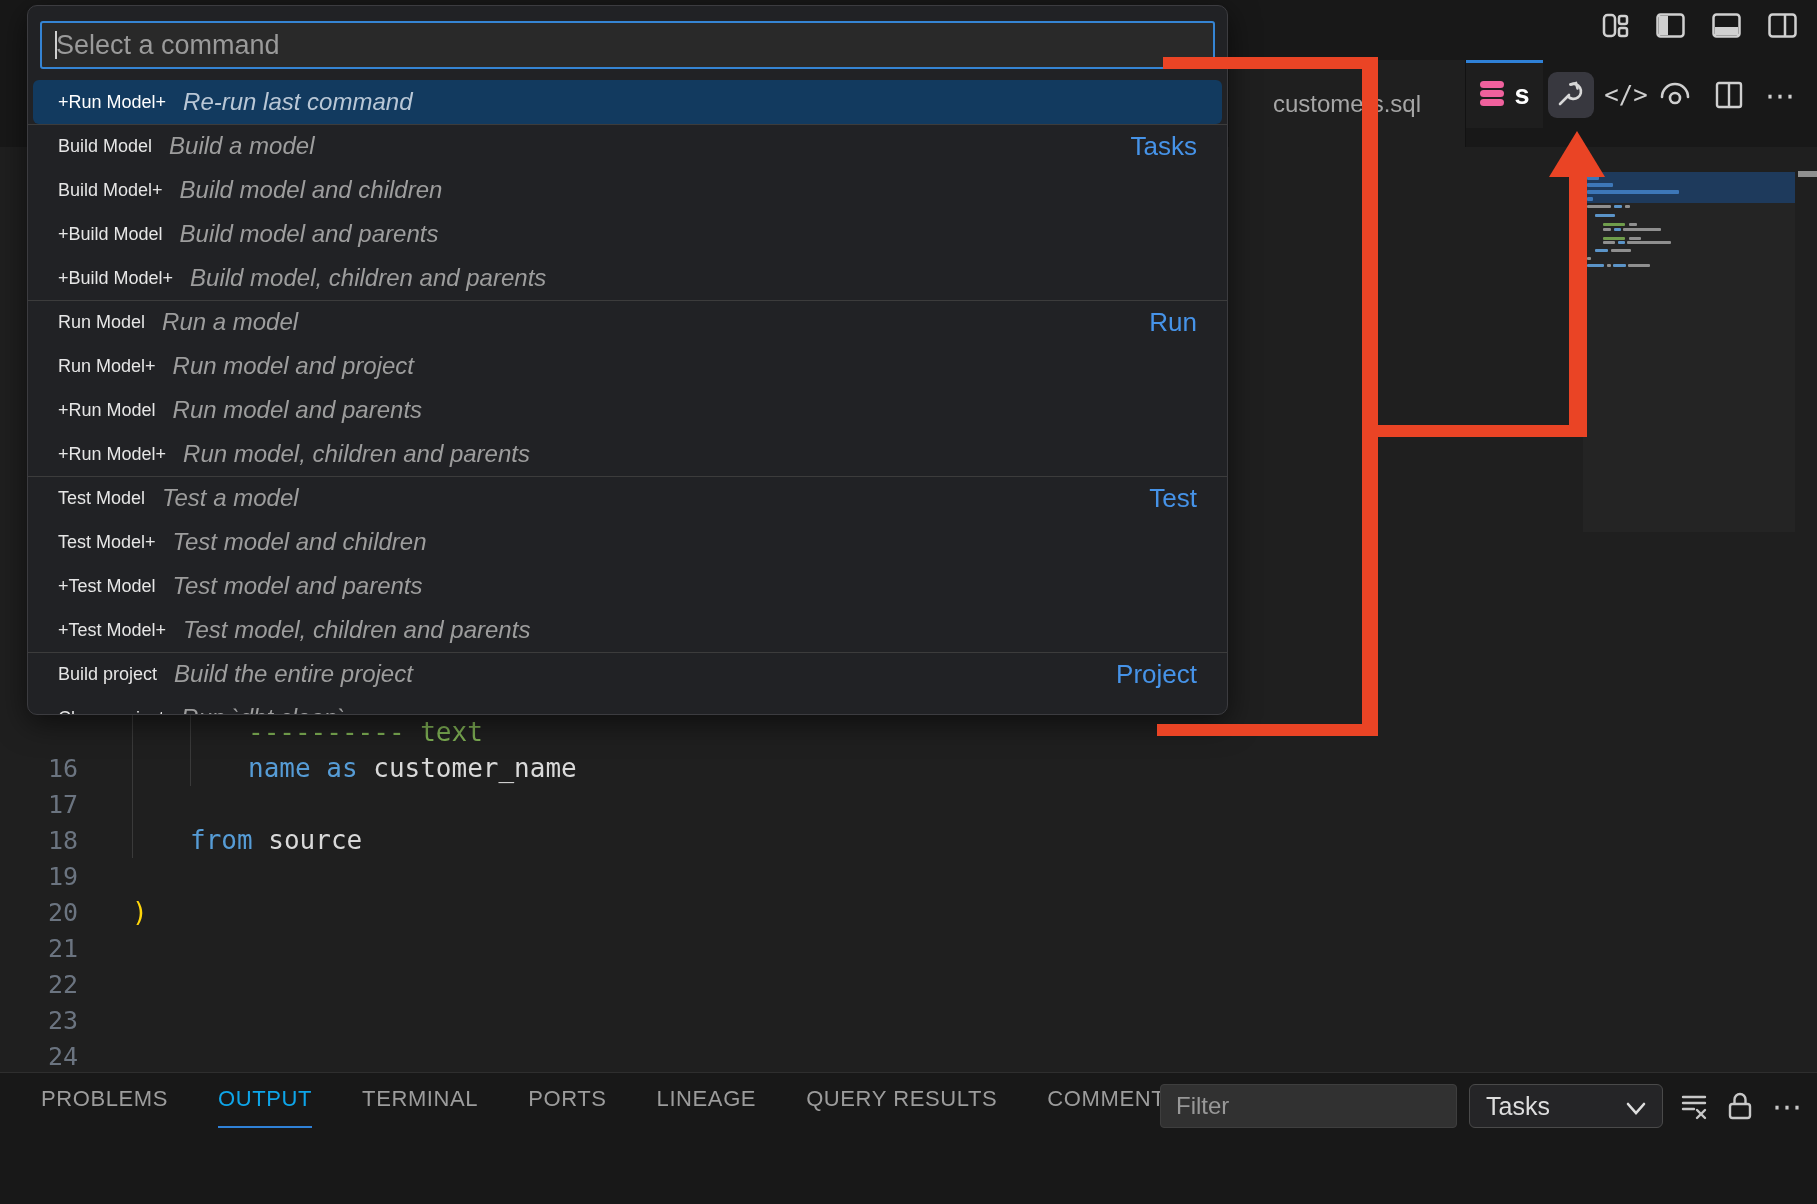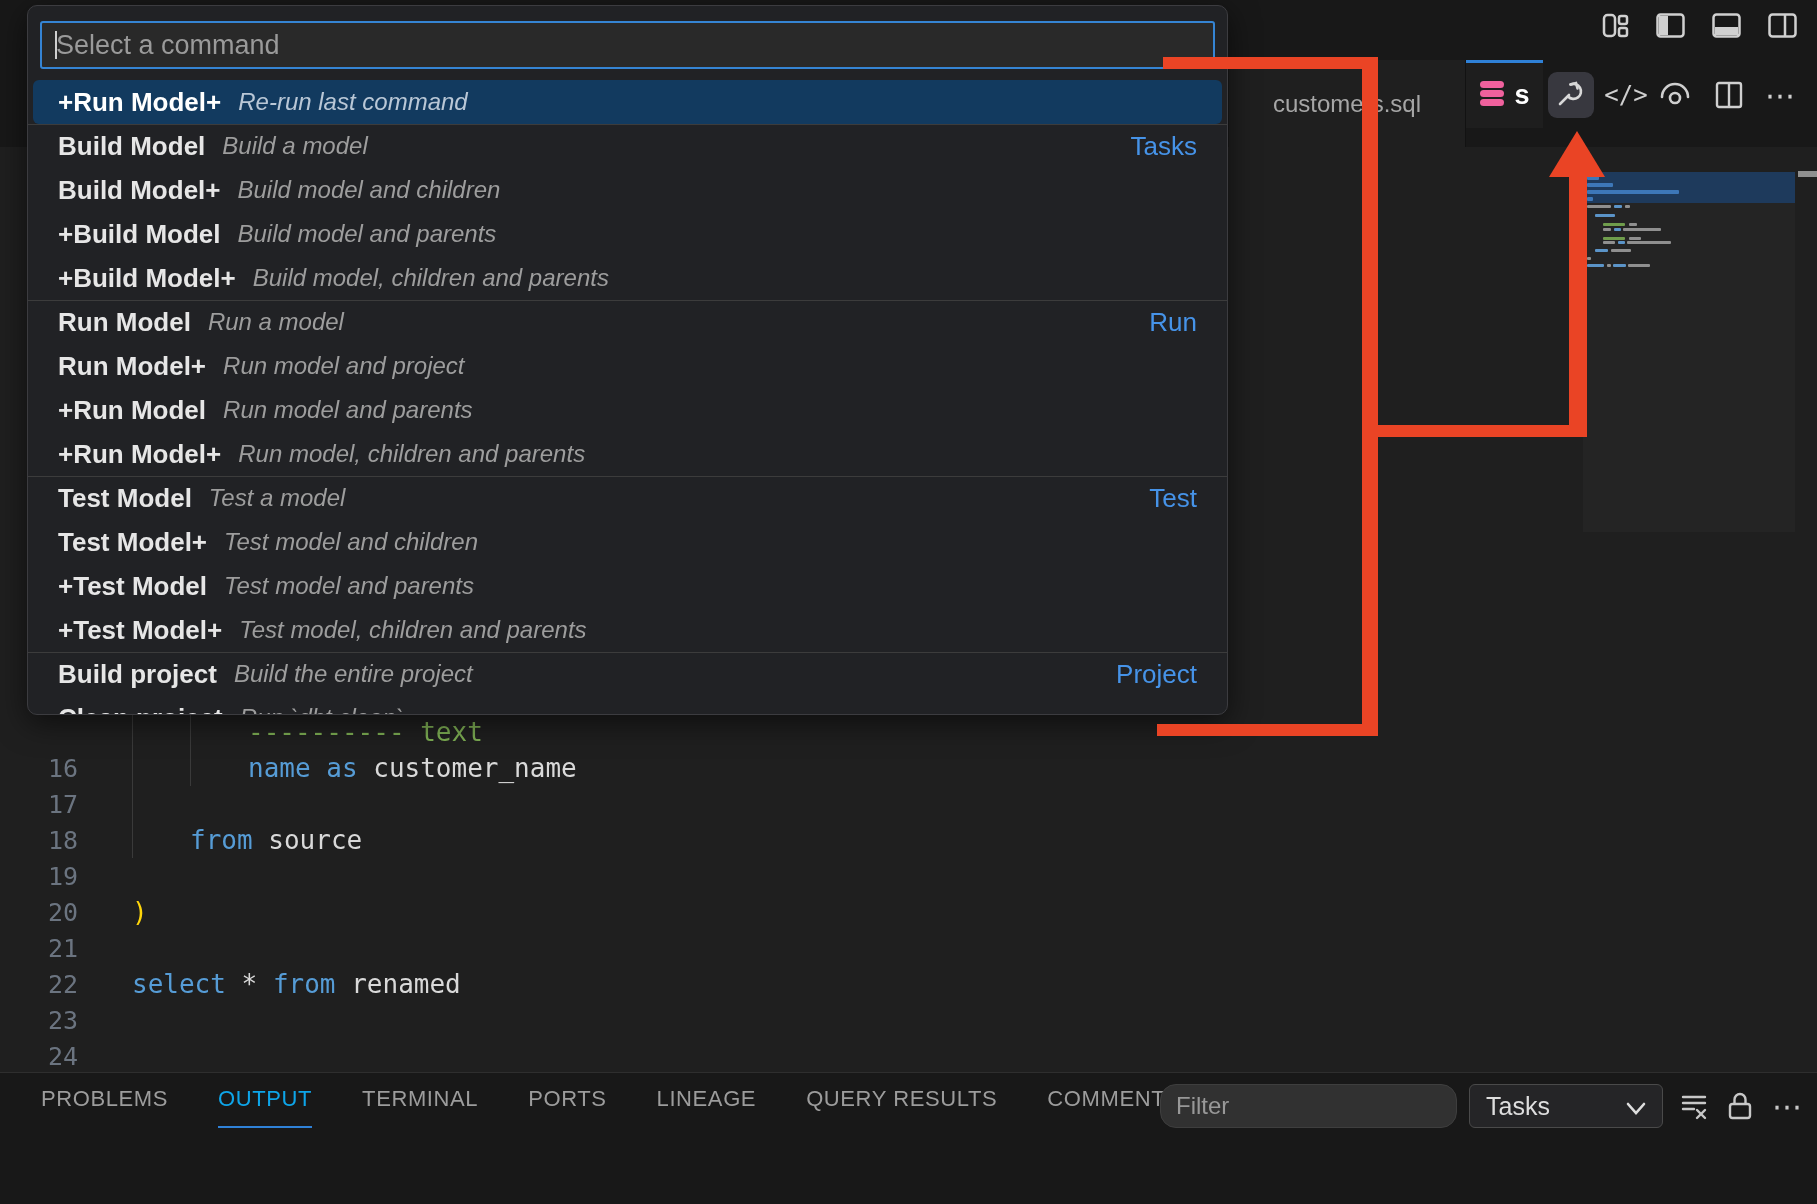--- a/index.html
+++ b/index.html
@@ -58,42 +58,42 @@
     background:#292929;border:2px solid #3584d3;border-radius:3px;}
   #palette-input{width:100%;height:100%;background:transparent;border:none;outline:none;
     padding:0 14px;color:#d8d8d8;font-size:27px;font-family:"Liberation Sans",sans-serif;}
   #palette-input::placeholder{color:#9a9a9a;}
   #palette-caret{position:absolute;left:13px;top:8px;width:2px;height:28px;background:#cfcfcf;}
   #palette-list{position:absolute;left:0;top:74px;right:0;bottom:0;}
   .p-row{position:relative;height:44px;margin:0 5px;border-radius:6px;
     display:flex;align-items:center;padding:0 25px;}
   .p-row.selected{background:var(--sel);}
   .p-row.sep::before{content:"";position:absolute;left:-5px;right:-5px;top:0;height:1px;background:#3c3c3c;}
-  .p-name{color:#e6e6e6;font-size:26px;margin-right:17px;white-space:pre;font-weight:bold;}
+  .p-name{color:#e6e6e6;font-size:18px;margin-right:17px;white-space:pre;}
   .p-desc{color:#9d9d9d;font-size:24px;white-space:pre;font-style:italic;}
   .p-row.selected .p-name{color:#ffffff;}
   .p-row.selected .p-desc{color:#b9c7d6;}
   .p-badge{margin-left:auto;color:var(--label-blue);font-size:26px;}
 
   
   .red{position:absolute;background:var(--red);z-index:60;}
   #red-top{left:1163px;top:57px;width:215px;height:12px;}
   #red-vert{left:1362px;top:57px;width:16px;height:679px;}
   #red-bottom{left:1157px;top:724px;width:221px;height:12px;}
   #red-branch{left:1362px;top:425px;width:225px;height:12px;}
   #red-shaft{left:1569px;top:174px;width:18px;height:263px;}
   #red-arrowhead{position:absolute;left:1549px;top:131px;width:0;height:0;z-index:60;
     border-left:28px solid transparent;border-right:28px solid transparent;border-bottom:46px solid var(--red);}
 
   
   #panel-tabs{position:absolute;left:41px;top:13px;display:flex;gap:50px;align-items:flex-start;}
   .panel-tab{color:#9c9c9c;font-size:22px;letter-spacing:.6px;padding-bottom:14px;white-space:pre;}
   .panel-tab.active{color:#0ea5e9;border-bottom:2.5px solid var(--accent);}
   #filter-input{position:absolute;left:1160px;top:11px;width:297px;height:44px;background:#313131;
-    border:1px solid #3e3e3e;border-radius:16px;color:#d8d8d8;font-size:24px;padding:0 15px;outline:none;
+    border:1px solid #3e3e3e;border-radius:4px;color:#d8d8d8;font-size:24px;padding:0 15px;outline:none;
     font-family:"Liberation Sans",sans-serif;}
   #filter-input::placeholder{color:#989898;}
   #tasks-select{position:absolute;left:1469px;top:11px;width:194px;height:44px;background:#252527;
     border:1px solid #4a4a4a;border-radius:6px;display:flex;align-items:center;justify-content:space-between;
     padding:0 16px;color:#dedede;font-size:25px;}
   .panel-icon{position:absolute;top:11px;width:44px;height:44px;display:flex;align-items:center;justify-content:center;color:#c8c8c8;}
   #clear-icon{left:1672px;} #lock-icon{left:1718px;} #panel-more-icon{left:1766px;font-size:30px;letter-spacing:2px;}
 </style>
 </head>
 <body>
@@ -173,21 +173,21 @@
   </div>
 
 <div id="code-layer">
     <div class="code-line" style="top: 714px;"><span class="gutter">16</span><span style="position: absolute; left: 248px;"><span class="tok-comment">---------- text</span></span></div>
     <div class="code-line" style="top: 750px;"><span class="gutter">17</span><span style="position: absolute; left: 248px;"><span class="tok-kw">name as </span><span class="tok-plain">customer_name</span></span></div>
     <div class="code-line" style="top: 786px;"><span class="gutter">18</span><span style="position: absolute; left: 132px;"></span></div>
     <div class="code-line" style="top: 822px;"><span class="gutter">19</span><span style="position: absolute; left: 190px;"><span class="tok-kw">from </span><span class="tok-plain">source</span></span></div>
     <div class="code-line" style="top: 858px;"><span class="gutter">20</span><span style="position: absolute; left: 132px;"></span></div>
     <div class="code-line" style="top: 894px;"><span class="gutter">21</span><span style="position: absolute; left: 132px;"><span class="tok-bracket">)</span></span></div>
     <div class="code-line" style="top: 930px;"><span class="gutter">22</span><span style="position: absolute; left: 132px;"></span></div>
-    <div class="code-line" style="top: 966px;"><span class="gutter">23</span><span style="position: absolute; left: 132px;"><span class="tok-kw">select </span><span class="tok-plain">* </span><span class="tok-kw">from </span><span class="tok-plain">renamed</span></span></div>
+    <div class="code-line" style="top: 966px;"><span class="gutter">23</span></div>
     <div class="code-line" style="top: 1002px;"><span class="gutter">24</span><span style="position: absolute; left: 132px;"></span></div>
   </div>
 <div class="indent-guide" style="left:132px;top:714px;height:144px"></div>
 <div class="indent-guide" style="left:190px;top:714px;height:72px"></div>
 
 <div class="abs" id="minimap">
   <div id="minimap-selection"></div>
 <div class="mm-bar" style="left: 4px; top: 4px; width: 12px; background: rgb(61, 119, 184);"></div>
     <div class="mm-bar" style="left: 4px; top: 11px; width: 26px; background: rgb(61, 119, 184);"></div>
     <div class="mm-bar" style="left: 4px; top: 18px; width: 92px; background: rgb(61, 119, 184);"></div>

